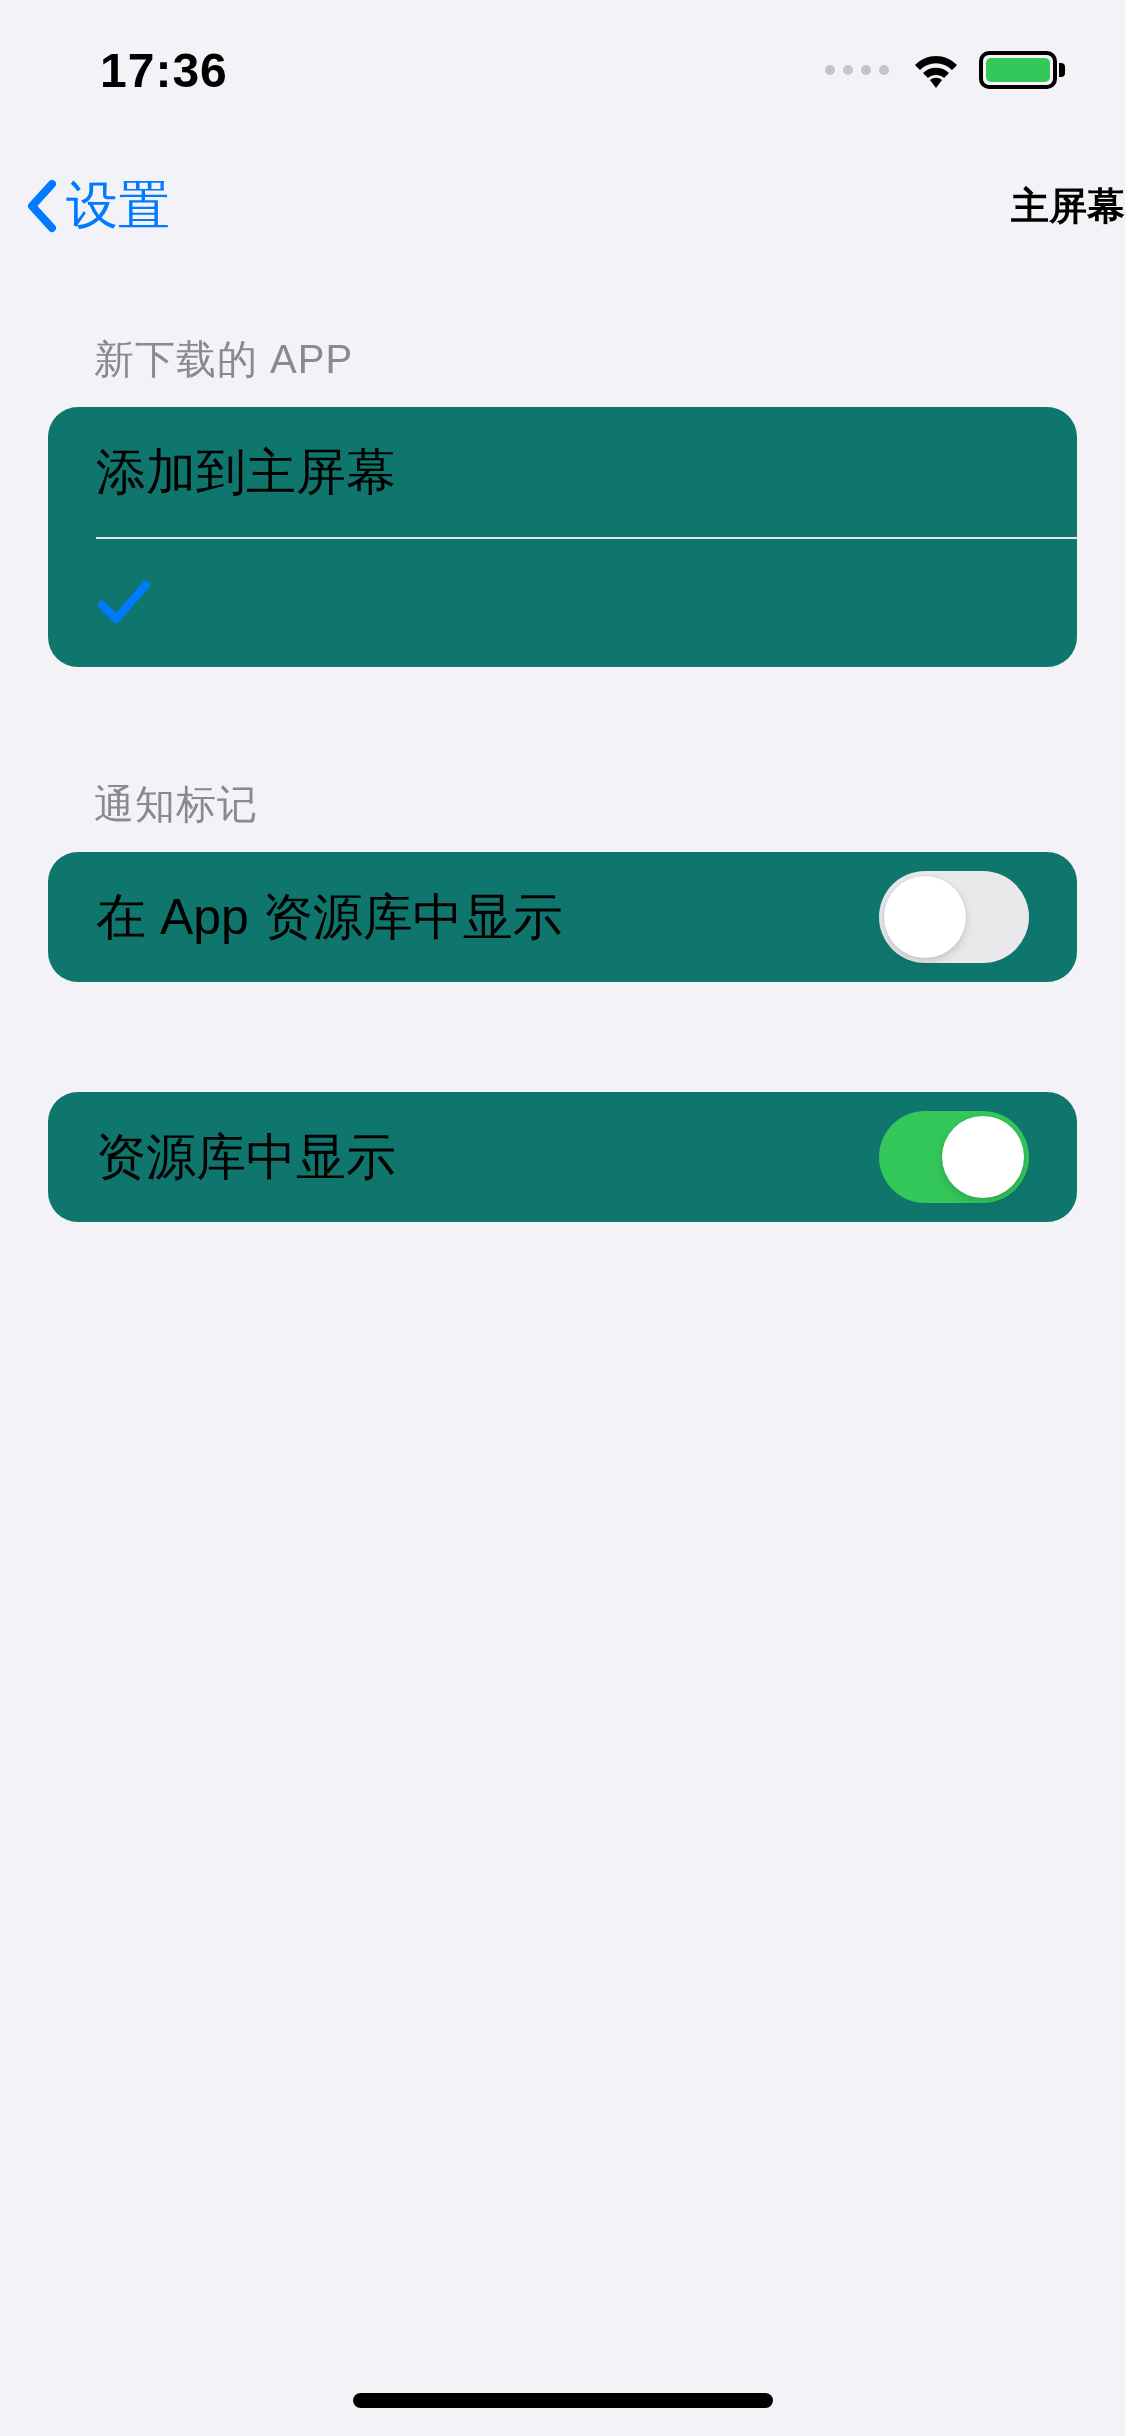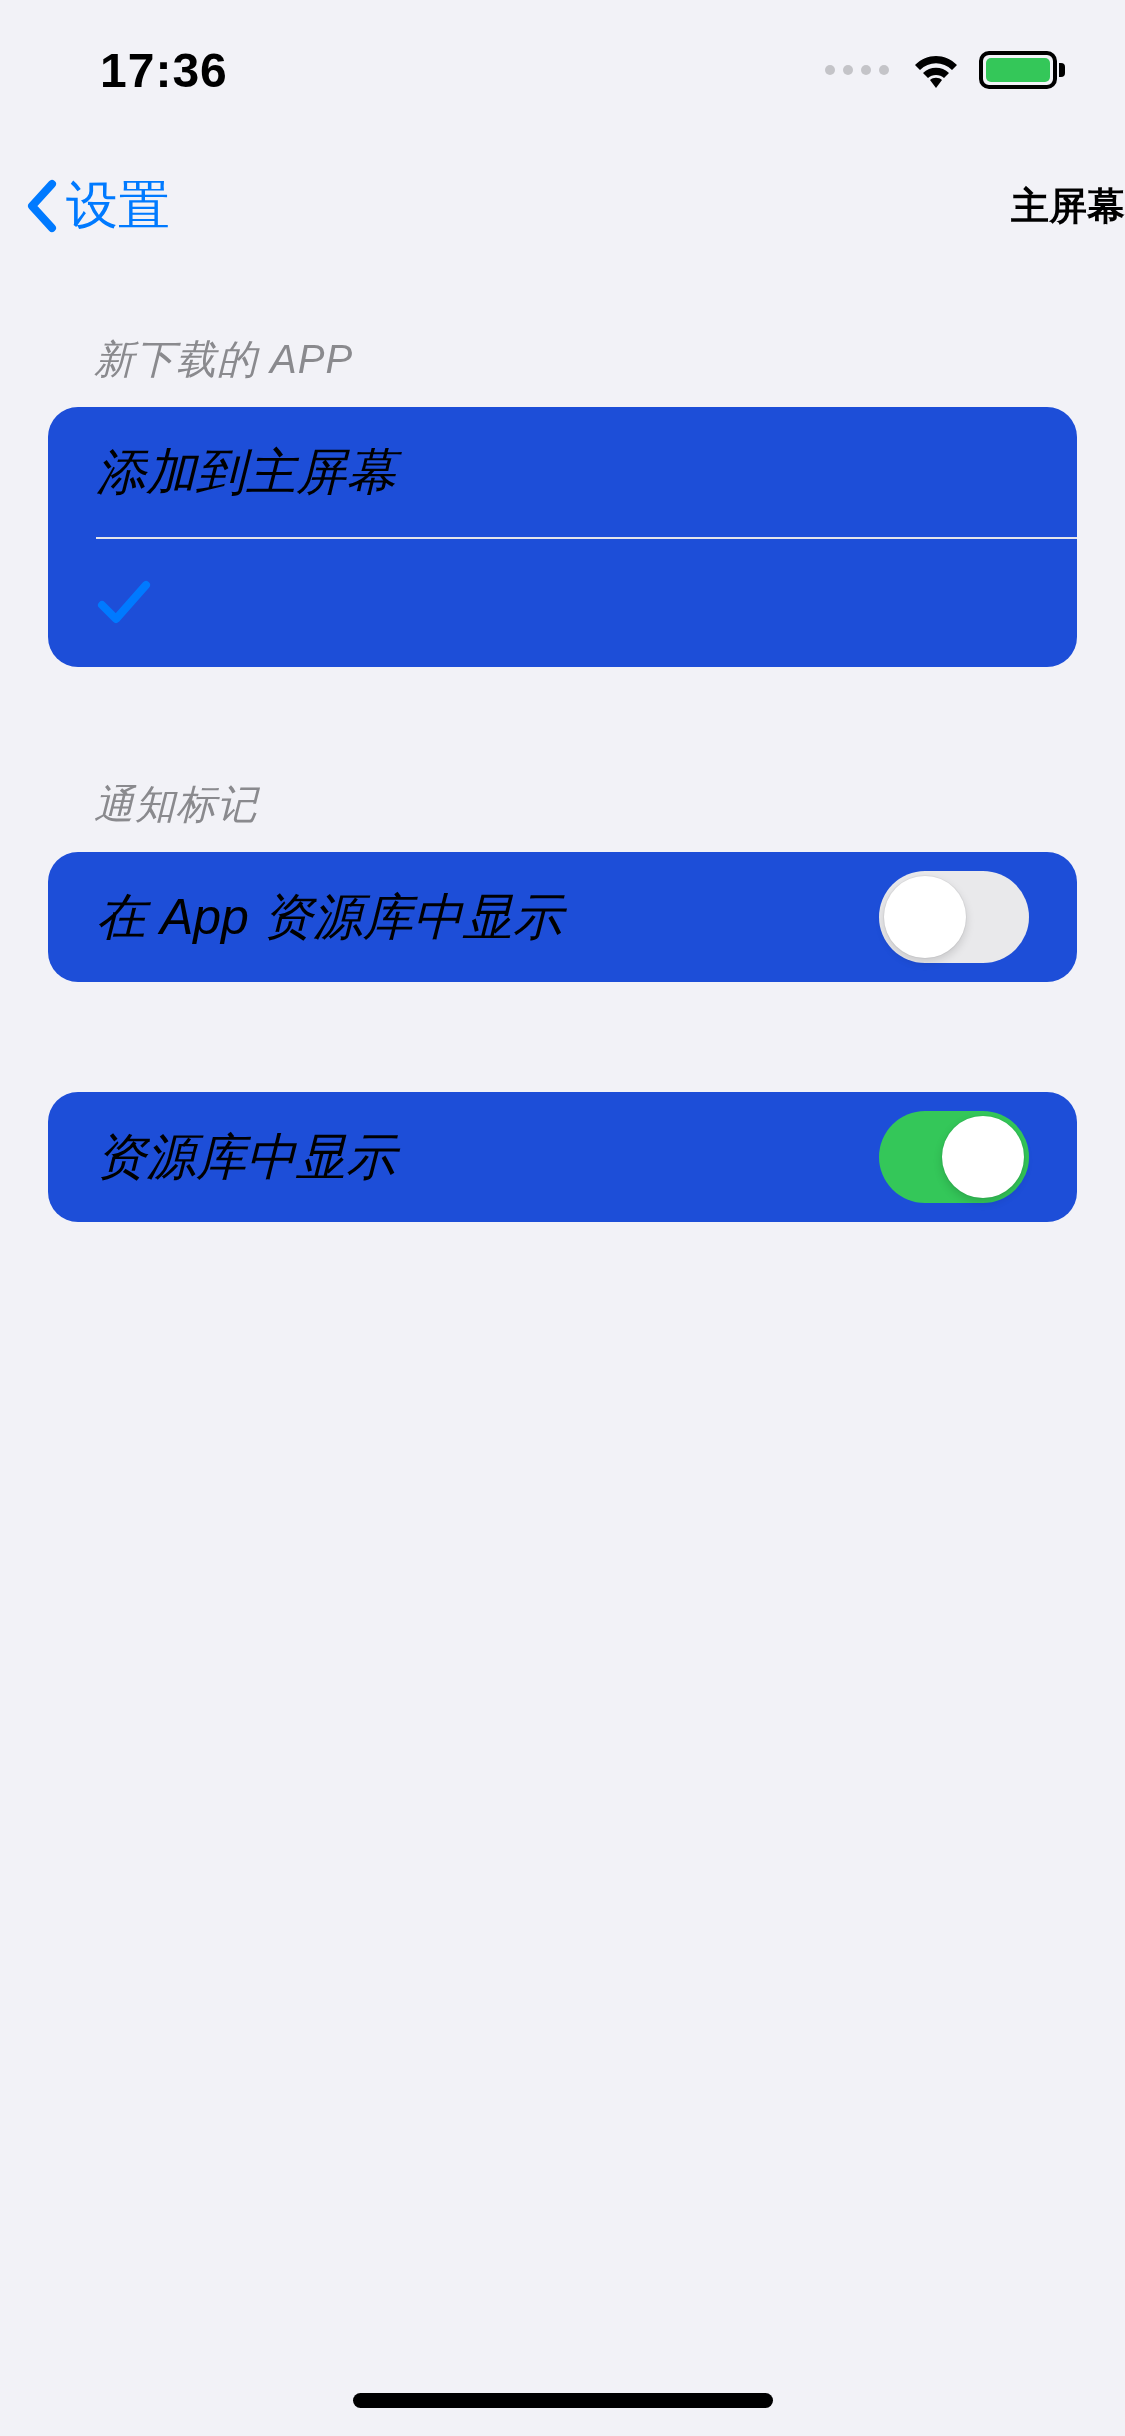--- a/index.html
+++ b/index.html
@@ -92,30 +92,29 @@
   }
   .nav-back svg { display: block; }
   .nav-title {
     font-size: 38px;
     font-weight: 600;
   }
 
   
   .content {
     padding-top: 60px;
-    font-style: italic;
   }
   .section-header {
     font-size: 40px;
     color: #8a8a8e;
     padding: 0 60px 20px 94px;
     letter-spacing: 1px;
   }
   .group {
-    background: #1d4ed8;
+    background: #0f766e;
     margin: 0 48px;
     border-radius: 30px;
     overflow: hidden;
   }
   .row {
     display: flex;
     align-items: center;
     justify-content: space-between;
     min-height: 130px;
     padding: 0 48px;

